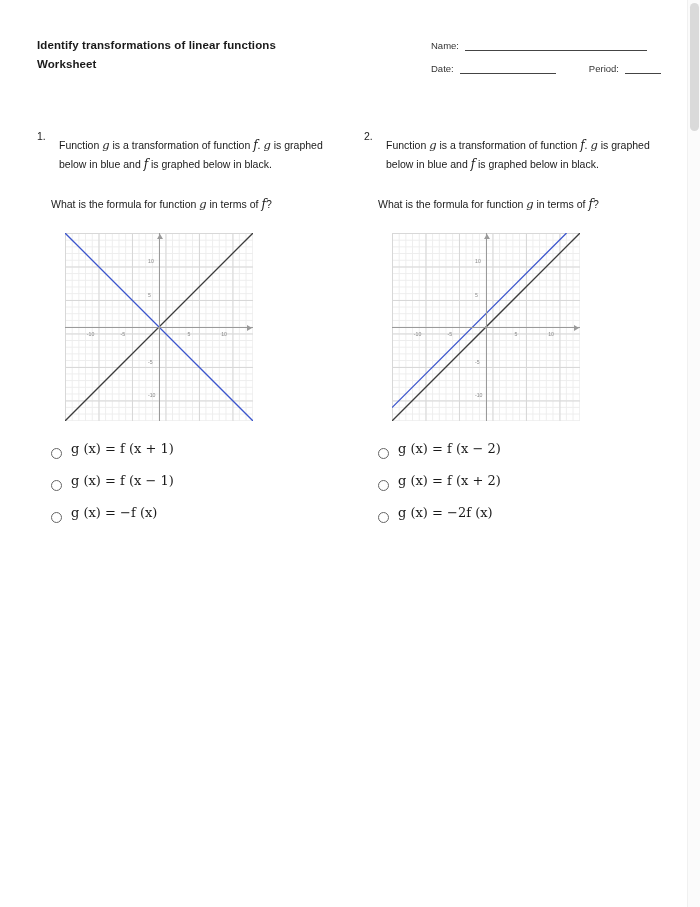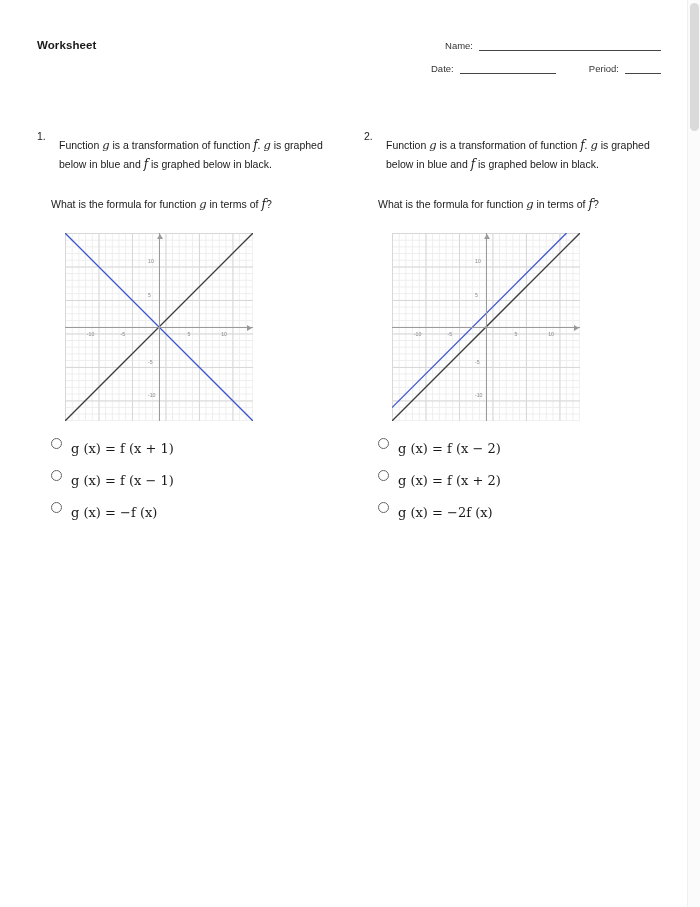--- a/index.html
+++ b/index.html
@@ -43,21 +43,21 @@
     line-height: 1.65;
     letter-spacing: 0.1px;
   }
   .title-line { display: block; }
 
   .meta-block {
     position: absolute; left: 394px; top: 4px;
     width: 230px;
     font-size: 9.5px; color: #333333;
   }
-  .meta-row { display: flex; align-items: flex-end; margin-bottom: 12px; justify-content: flex-end; }
+  .meta-row { display: flex; align-items: flex-end; margin-bottom: 12px; }
   .meta-label { white-space: nowrap; }
   .rule { border-bottom: 1px solid #444; height: 9px; margin: 0 0 0 6px; }
   .rule-name { width: 182px; }
   .rule-date { width: 104px; }
   .rule-period { width: 39px; }
   .meta-label-period { margin-left: 10px; padding-left: 23px; }
 
   
   .col { position: absolute; top: 128px; width: 300px; }
   .col-left  { left: 37px; }
@@ -113,21 +113,21 @@
     position: absolute;
     font-size: 5.2px; color: #8a8a8a;
     font-family: "Liberation Sans", sans-serif;
     white-space: nowrap;
   }
   .line-svg { position: absolute; inset: 0; }
 
   
   .choices { margin: 17px 0 0 0; padding: 0; list-style: none; }
   .choice {
-    display: flex; align-items: flex-start;
+    display: flex; align-items: flex-end;
     margin-bottom: 11px;
   }
   .radio {
     width: 11px; height: 11px; flex: none;
     border: 1px solid #666; border-radius: 50%;
     background: #fff; margin-right: 9px;
   }
   .choice-text {
     font-family: "DejaVu Serif", serif;
     font-size: 13px; font-style: normal; color: #1a1a1a;
@@ -145,20 +145,21 @@
 <body>
 
 <div class="page">
 
   <div class="scrollbar-track">
     <div class="scrollbar-thumb"></div>
   </div>
 
   <div class="header">
     <div class="title-block">
+      <span class="title-line">Identify transformations of linear functions</span>
       <span class="title-line">Worksheet</span>
     </div>
 
     <div class="meta-block">
       <div class="meta-row">
         <span class="meta-label">Name:</span>
         <span class="rule rule-name"></span>
       </div>
       <div class="meta-row">
         <span class="meta-label">Date:</span>

